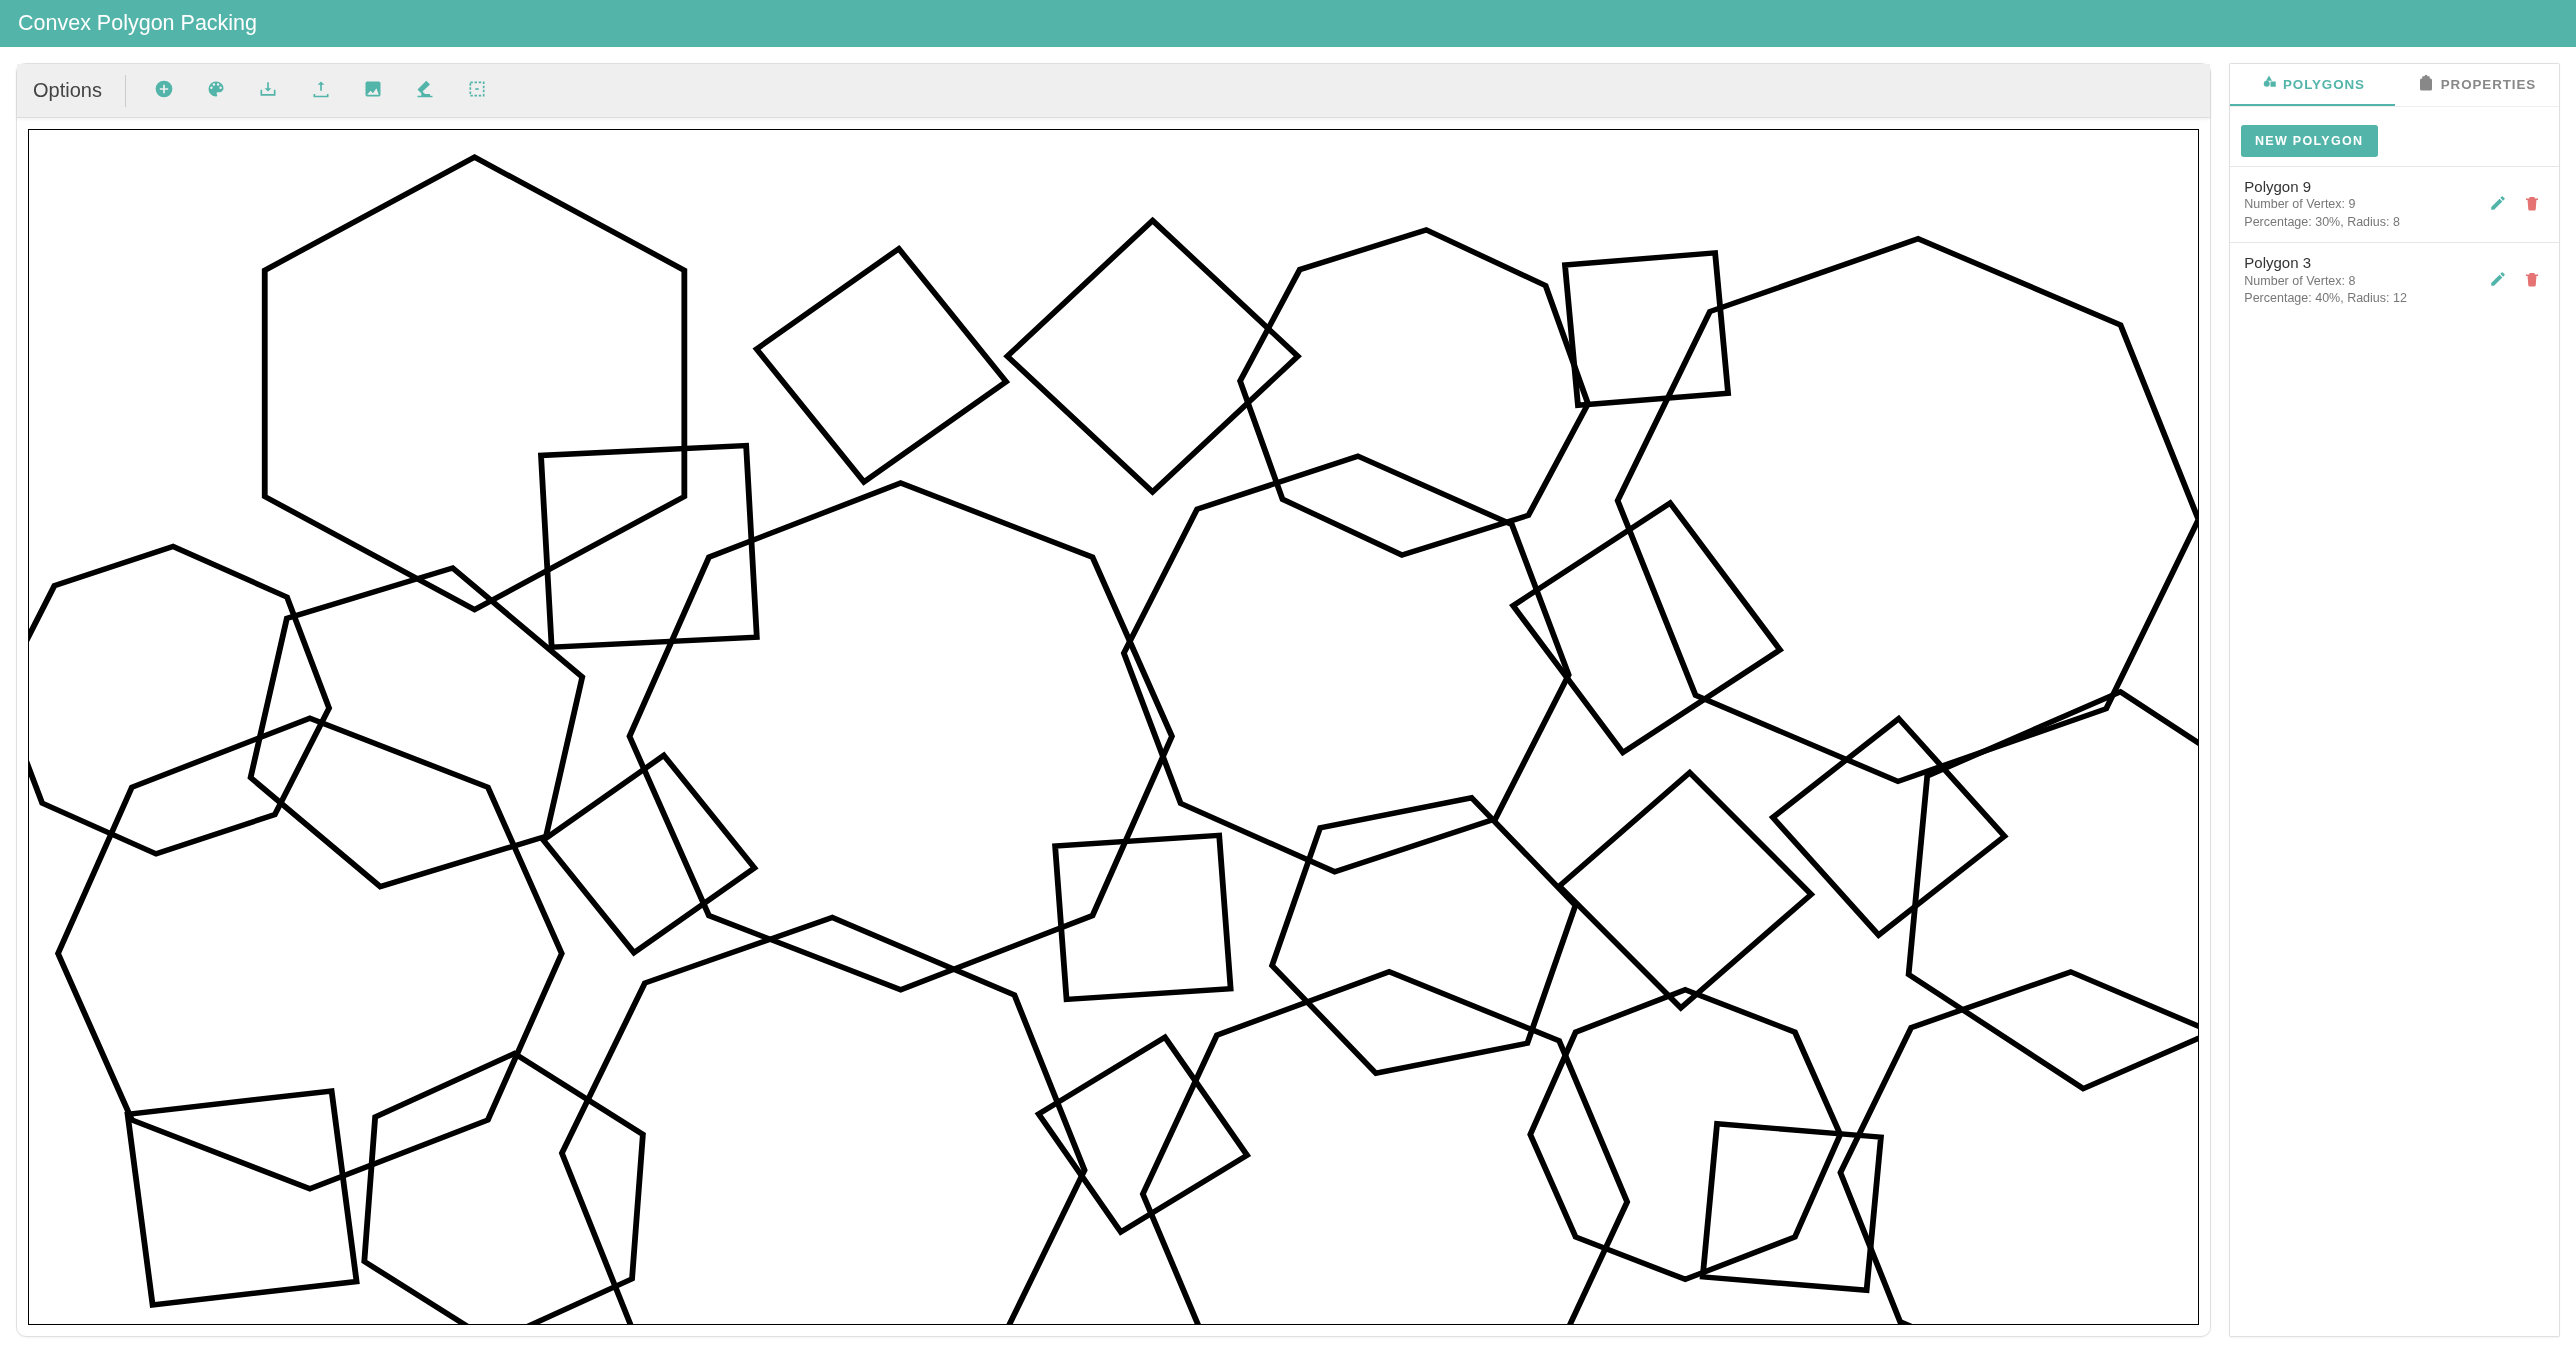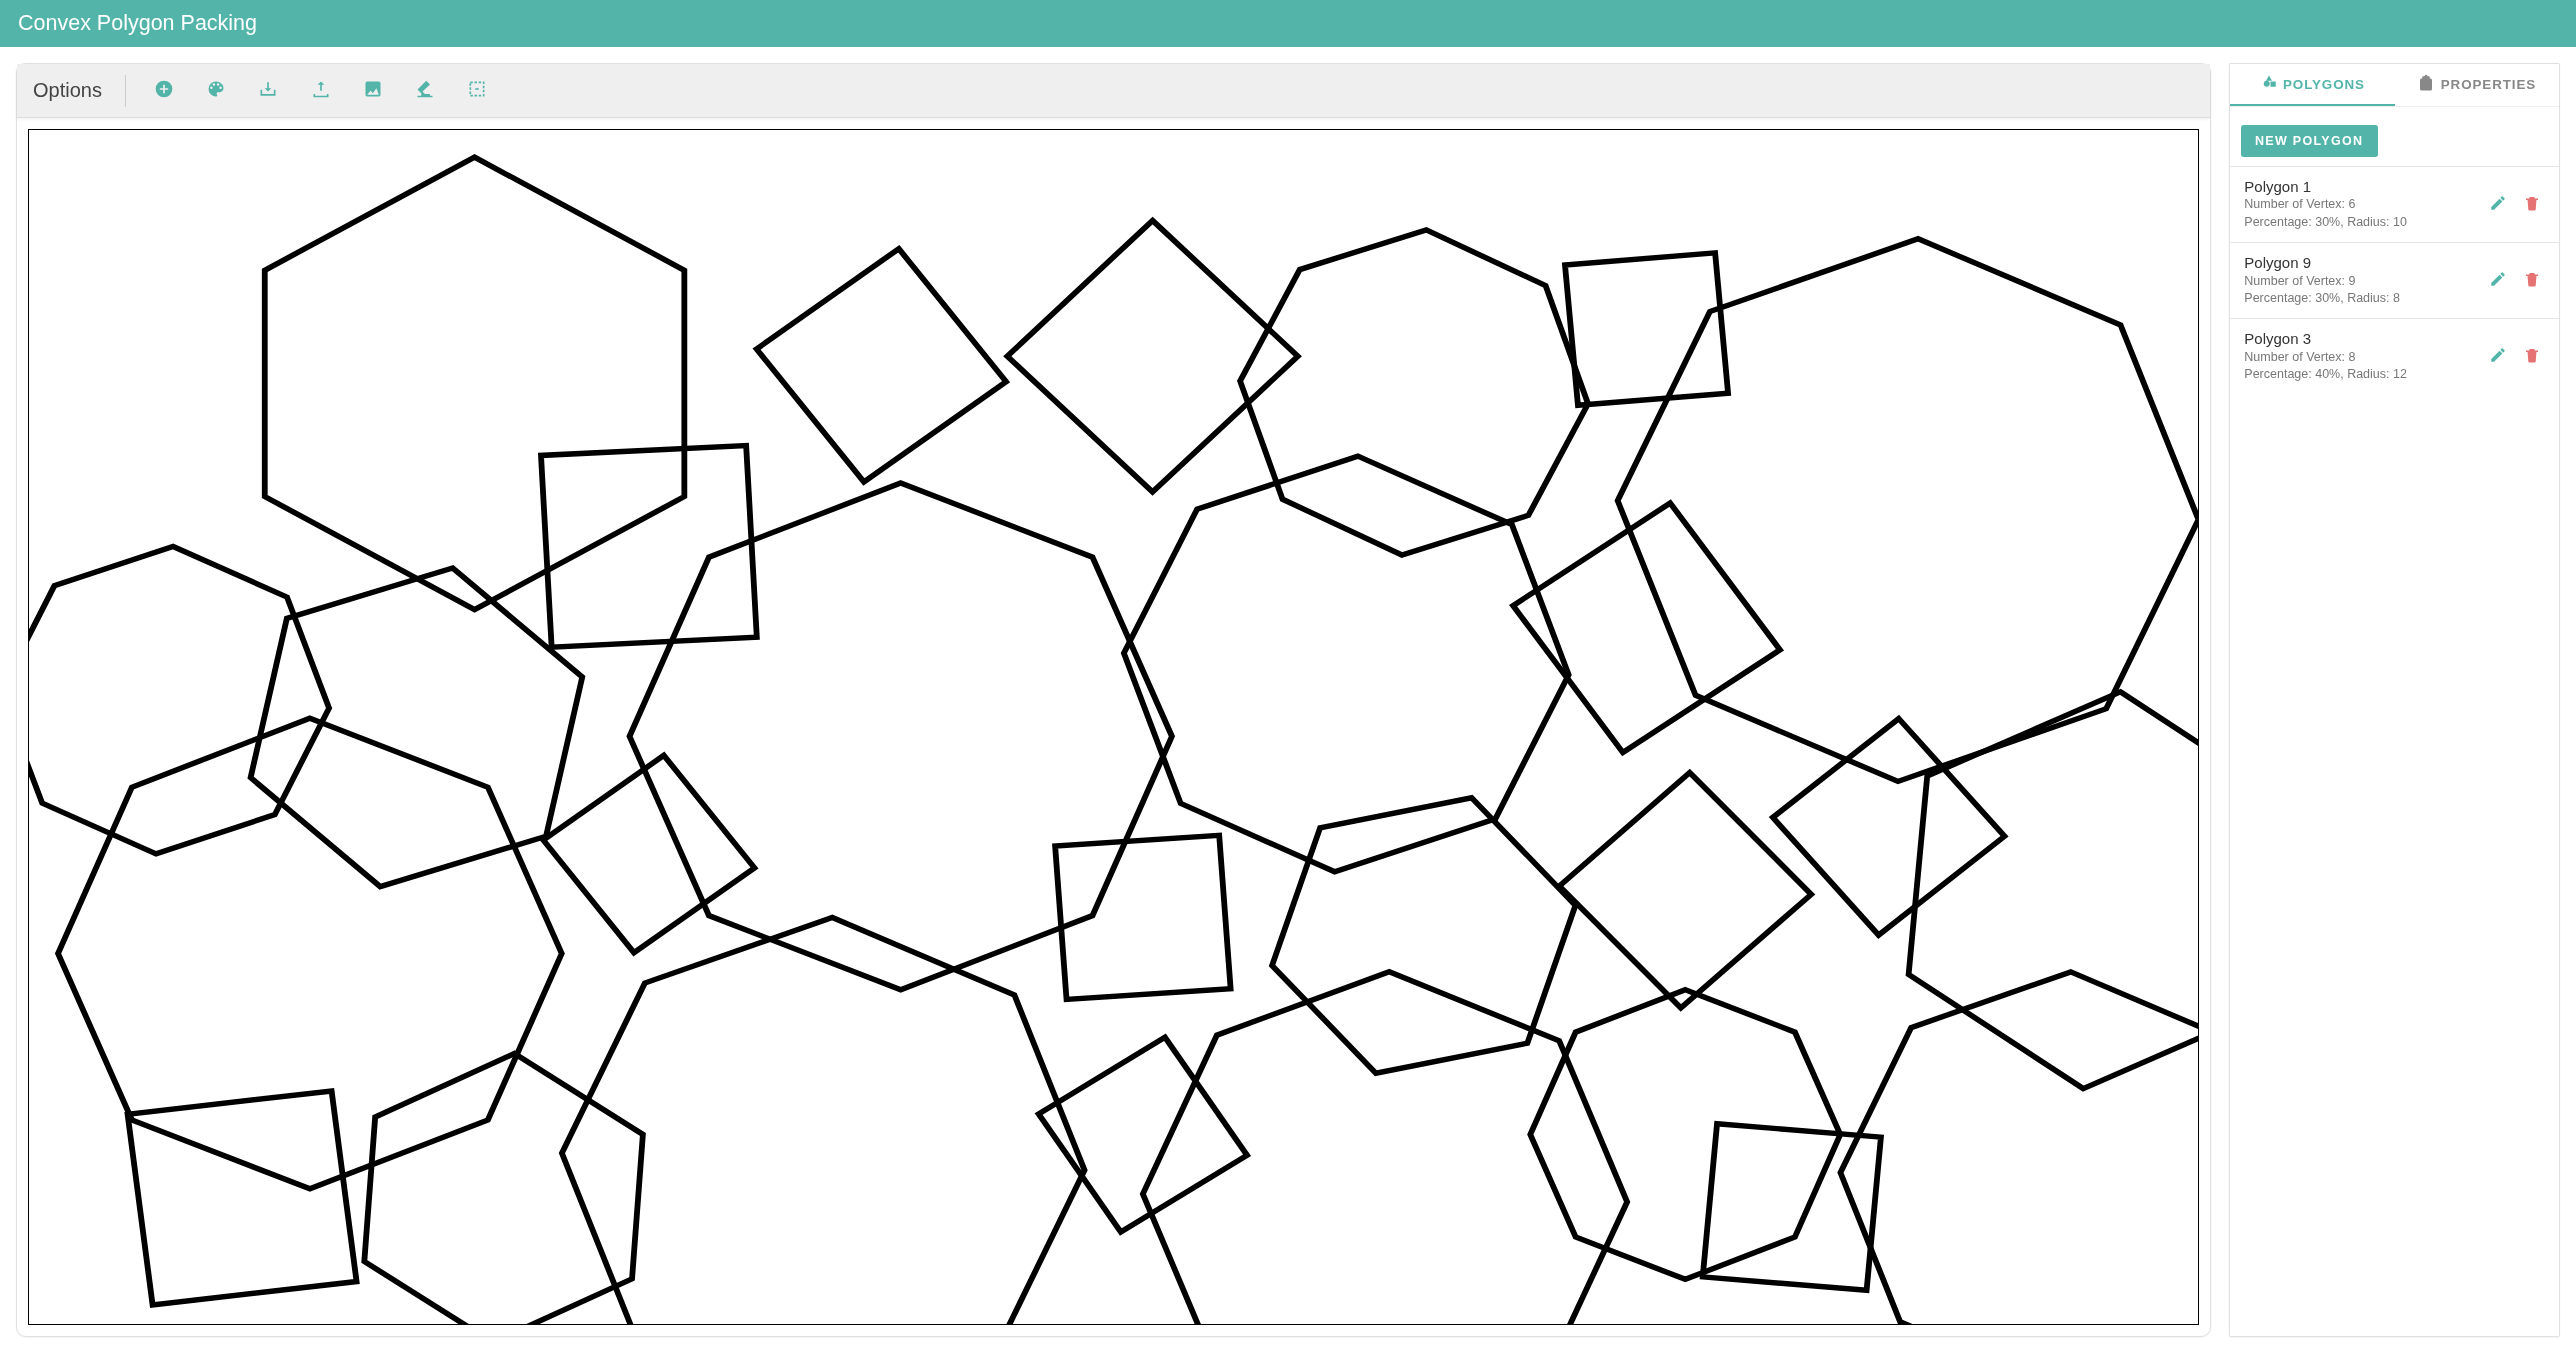--- a/index.html
+++ b/index.html
@@ -278,37 +278,20 @@
         <span>PROPERTIES</span>
       </div>
     </div>
 
     <div class="new-poly-row">
       <button class="new-poly-btn">NEW POLYGON</button>
     </div>
 
     <div class="poly-list" id="poly-list">
 
-    <div class="poly-item">
-          <div class="poly-info">
-            <div class="poly-title">Polygon 1</div>
-            <div class="poly-meta">Number of Vertex: 6</div>
-            <div class="poly-meta">Percentage: 30%, Radius: 10</div>
-          </div>
-          <div class="icon-btn edit">
-            <span><svg viewBox="0 0 24 24">
-                <path d="M3 17.25V21h3.75L17.81 9.94l-3.75-3.75zM20.71 7.04a1 1 0 000-1.41l-2.34-2.34a1 1 0 00-1.41 0L15.13 5.12l3.75 3.75z"></path>
-              </svg></span>
-          </div>
-          <div class="icon-btn delete">
-            <span><svg viewBox="0 0 24 24">
-                <path d="M6 7h12l-1 13a2 2 0 01-2 2H9a2 2 0 01-2-2zM9 4h6l1 2h4v2H4V6h4z"></path>
-              </svg></span>
-          </div>
-        </div>
         <div class="poly-item">
           <div class="poly-info">
             <div class="poly-title">Polygon 9</div>
             <div class="poly-meta">Number of Vertex: 9</div>
             <div class="poly-meta">Percentage: 30%, Radius: 8</div>
           </div>
           <div class="icon-btn edit">
             <span><svg viewBox="0 0 24 24">
                 <path d="M3 17.25V21h3.75L17.81 9.94l-3.75-3.75zM20.71 7.04a1 1 0 000-1.41l-2.34-2.34a1 1 0 00-1.41 0L15.13 5.12l3.75 3.75z"></path>
               </svg></span>

